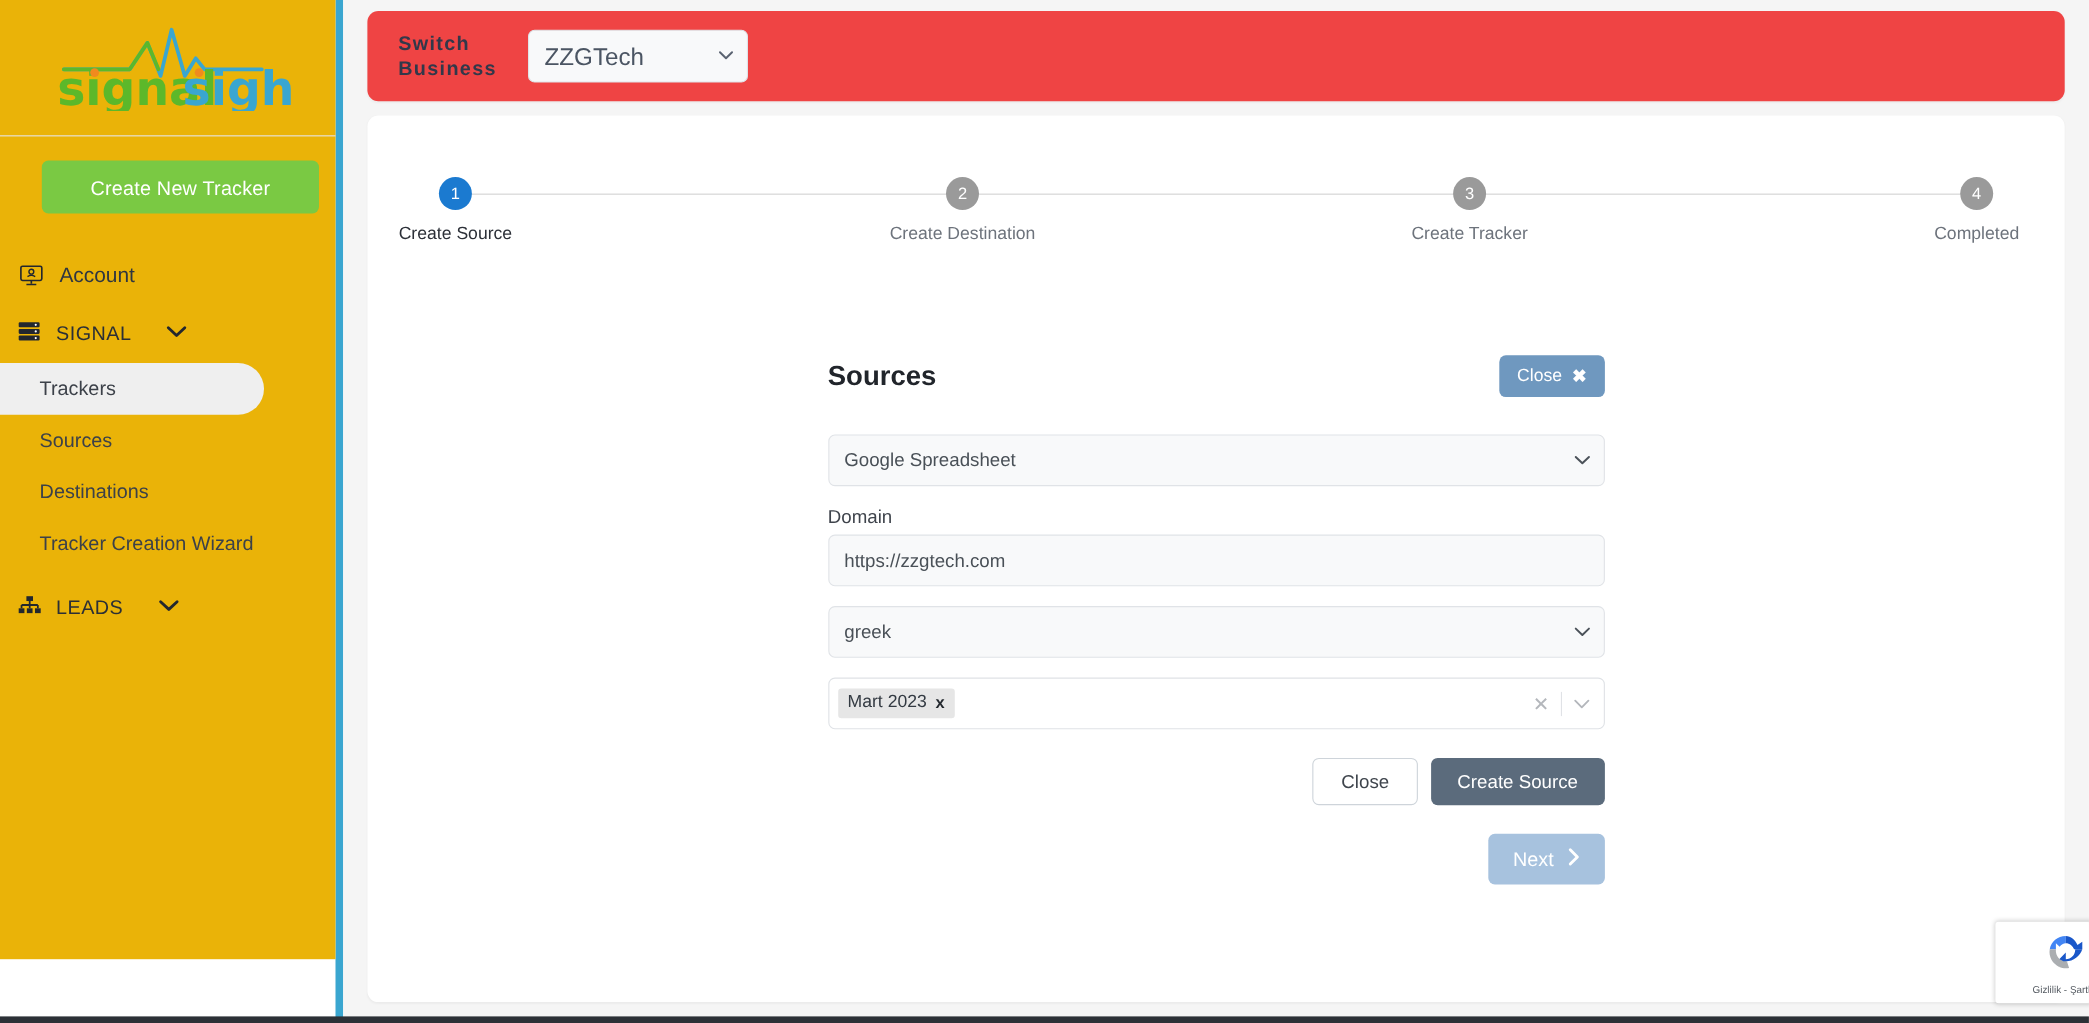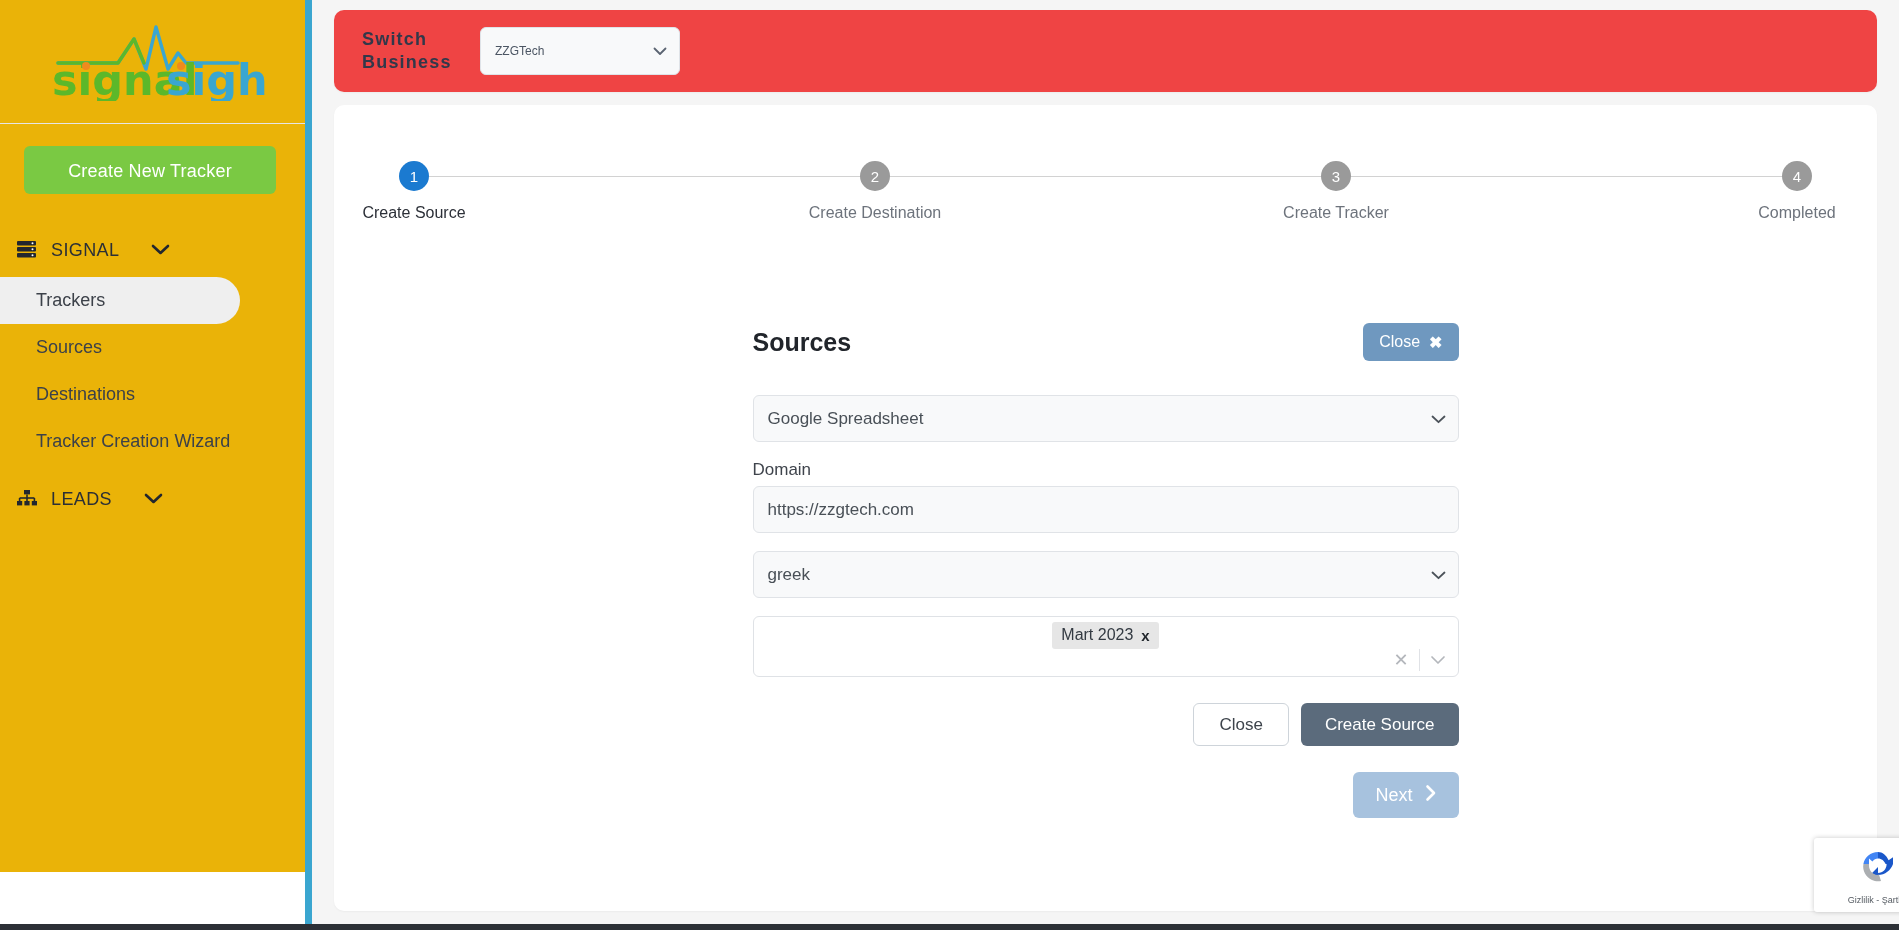--- a/index.html
+++ b/index.html
@@ -15,21 +15,21 @@
   
   .sidebar {
     width: 305px; height: 872px; background: #eab308;
     flex: 0 0 305px; position: relative;
   }
   .logo-wrap {
     height: 124px; display: flex; align-items: center; justify-content: center;
     border-bottom: 1px solid #e6e6e6;
   }
   .logo { display: block; }
-  .create-btn-wrap { padding: 22px 24px 12px 24px; }
+  .create-btn-wrap { padding: 22px 24px 12px 24px; margin-left: 14px; }
   .create-btn {
     display: block; width: 252px; height: 48px; line-height: 48px;
     background: #7ac943; color: #ffffff; border: 0; border-radius: 6px;
     font-size: 18px; font-family: "Liberation Sans", sans-serif;
     text-align: center; cursor: pointer; letter-spacing: .2px;
   }
   .nav { padding-top: 18px; }
   .nav-item {
     display: flex; align-items: center; gap: 13px;
     height: 53px; padding-left: 16px; color: #2f3640; font-size: 19px;
@@ -59,21 +59,21 @@
     height: 82px; background: #ef4444; border-radius: 10px;
     display: flex; align-items: center; padding: 0 22px 0 28px;
     box-shadow: 0 1px 2px rgba(0,0,0,.04);
   }
   .switch-label {
     font-size: 18px; font-weight: bold; color: #32384a; line-height: 23px;
     letter-spacing: 1.2px; width: 100px;
   }
   .biz-select {
     margin-left: 18px; width: 200px; height: 48px; border: 1px solid #dfe3e8;
-    border-radius: 6px; background: #f8f9fa; color: #4b5563; font-size: 12px;
+    border-radius: 6px; background: #f8f9fa; color: #4b5563; font-size: 22px;
     padding: 0 54px 0 14px; appearance: none; -webkit-appearance: none;
     font-family: "Liberation Sans", sans-serif; cursor: pointer;
   }
   .sel-wrap { position: relative; display: inline-block; }
   .sel-wrap .caret {
     position: absolute; right: 13px; top: 50%; transform: translateY(-50%);
     pointer-events: none; color: #5b6472;
   }
   .topbar-right { margin-left: auto; display: flex; align-items: center; gap: 18px; }
   .lang-select {
@@ -125,21 +125,21 @@
     width: 706px; height: 47px; border: 1px solid #e0e3e7; border-radius: 6px;
     background: #f8f9fa; color: #495057; font-size: 17px; padding: 0 38px 0 14px;
     appearance: none; -webkit-appearance: none;
     font-family: "Liberation Sans", sans-serif;
   }
   .control.text { padding-right: 14px; width: 706px; }
   select.control { cursor: pointer; }
 
   .multi {
     width: 706px; min-height: 47px; border: 1px solid #dfe2e6; border-radius: 6px;
-    background: #ffffff; display: flex; align-items: center; padding: 5px 8px 5px 8px; flex-direction: column;
+    background: #ffffff; display: flex; align-items: center; padding: 5px 8px 5px 8px;
   }
   .chip {
     background: #e6e6e6; color: #333a42; font-size: 16px; border-radius: 3px;
     display: flex; align-items: center; gap: 8px; padding: 4px 9px 5px 9px;
   }
   .chip .chip-x { font-weight: bold; color: #23282e; cursor: pointer; font-size: 15px; }
   .multi-right { margin-left: auto; display: flex; align-items: center; gap: 10px; padding-right: 4px; }
   .multi-clear { color: #b4b7bc; font-size: 18px; cursor: pointer; line-height: 1; }
   .multi-sep { width: 1px; height: 22px; background: #e0e2e6; }
   .multi-caret { color: #b4b7bc; cursor: pointer; display: flex; }
@@ -196,20 +196,32 @@
       </svg>
     </div>
 
     <div class="create-btn-wrap">
       <button class="create-btn">Create New Tracker</button>
     </div>
 
     <nav class="nav">
 
 
+      <div class="nav-item">
+        <span class="ic">
+          <svg width="23" height="21" viewBox="0 0 23 21">
+            <rect x="2" y="2" width="19" height="13" rx="1.5" stroke="#23272e" stroke-width="1.5" fill="none"></rect>
+            <circle cx="11.5" cy="7" r="2.2" stroke="#23272e" stroke-width="1.3" fill="none"></circle>
+            <path d="M8 11.5 Q11.5 9 15 11.5" stroke="#23272e" stroke-width="1.3" fill="none"></path>
+            <line x1="11.5" y1="15" x2="11.5" y2="18" stroke="#23272e" stroke-width="1.5"></line>
+            <line x1="7" y1="18.6" x2="16" y2="18.6" stroke="#23272e" stroke-width="1.5"></line>
+          </svg>
+        </span>
+        <span>Account</span>
+      </div>
 
       <div class="nav-group">
         <span class="ic">
           <svg width="22" height="20" viewBox="0 0 22 20">
             <rect x="1" y="2" width="19" height="4.6" rx="1" fill="#23272e"></rect>
             <rect x="1" y="8" width="19" height="4.6" rx="1" fill="#23272e"></rect>
             <rect x="1" y="14" width="19" height="4.6" rx="1" fill="#23272e"></rect>
             <circle cx="16.5" cy="4.3" r="1" fill="#ffffff"></circle>
             <circle cx="16.5" cy="10.3" r="1" fill="#ffffff"></circle>
             <circle cx="16.5" cy="16.3" r="1" fill="#ffffff"></circle>

